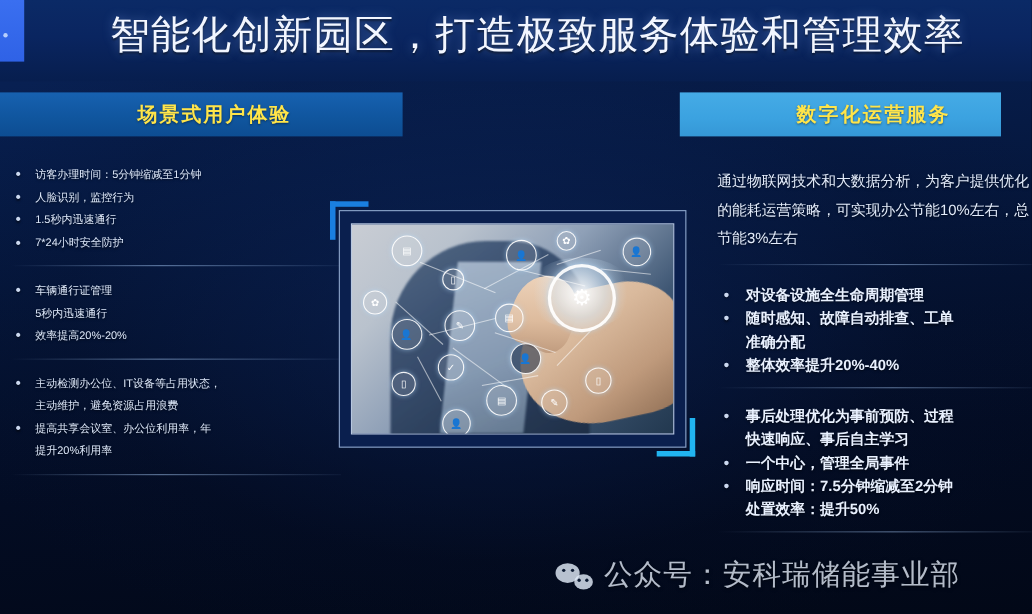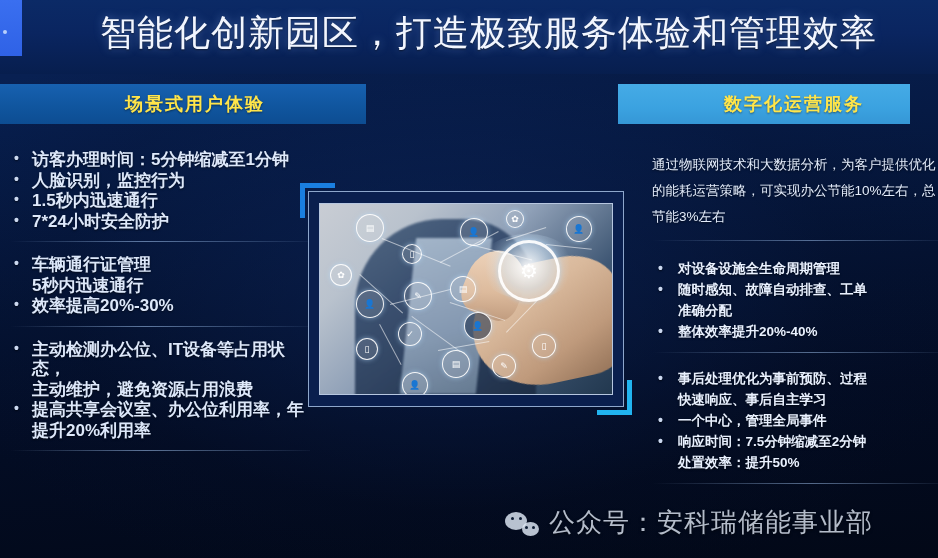--- a/index.html
+++ b/index.html
@@ -41,22 +41,22 @@
   
   .col{position:absolute;color:#e7eefb;}
   .col-left{left:10px;width:300px;top:150px;}
   .col-right{left:652px;width:290px;top:152px;}
 
   .block{margin-bottom:13px;position:relative;}
   .block .sep{height:1px;background:linear-gradient(90deg,rgba(150,185,240,0) 0%,rgba(165,200,245,.55) 45%,rgba(150,185,240,.05) 100%);margin-top:10px;}
   .block.right-sep .sep{background:linear-gradient(90deg,rgba(150,185,240,0) 0%,rgba(165,200,245,.5) 55%,rgba(150,185,240,.05) 100%);}
 
   ul.bullets{list-style:none;margin:0;padding:0;}
-  ul.bullets li{position:relative;padding-left:22px;font-size:17px;line-height:19.5px;
-       color:#dde8fa;text-shadow:0 1px 2px rgba(0,0,0,.55);margin-bottom:1px;font-weight:bold;}
+  ul.bullets li{position:relative;padding-left:22px;font-size:10px;line-height:19.5px;
+       color:#dde8fa;text-shadow:0 1px 2px rgba(0,0,0,.55);margin-bottom:1px;}
   ul.bullets li:before{content:"•";position:absolute;left:4px;top:-1px;color:#ccd9f0;font-size:14px;}
   ul.bullets li.cont{padding-left:22px;}
   ul.bullets li.cont:before{content:"";}
 
   .col-right ul.bullets li{padding-left:26px;font-size:13.5px;line-height:20px;font-weight:bold;color:#e9f1ff;}
   .col-right ul.bullets li:before{left:6px;}
 
   .para{font-size:13.5px;line-height:26px;color:#e3ecfb;text-shadow:0 1px 2px rgba(0,0,0,.55);}
 
   
@@ -131,21 +131,21 @@
         <li>1.5秒内迅速通行</li>
         <li>7*24小时安全防护</li>
       </ul>
       <div class="sep"></div>
     </div>
 
     <div class="block">
       <ul class="bullets">
         <li>车辆通行证管理</li>
         <li class="cont">5秒内迅速通行</li>
-        <li>效率提高20%-30%</li>
+        <li>效率提高20%-20%</li>
       </ul>
       <div class="sep"></div>
     </div>
 
     <div class="block">
       <ul class="bullets">
         <li>主动检测办公位、IT设备等占用状态，</li>
         <li class="cont">主动维护，避免资源占用浪费</li>
         <li>提高共享会议室、办公位利用率，年</li>
         <li class="cont">提升20%利用率</li>

